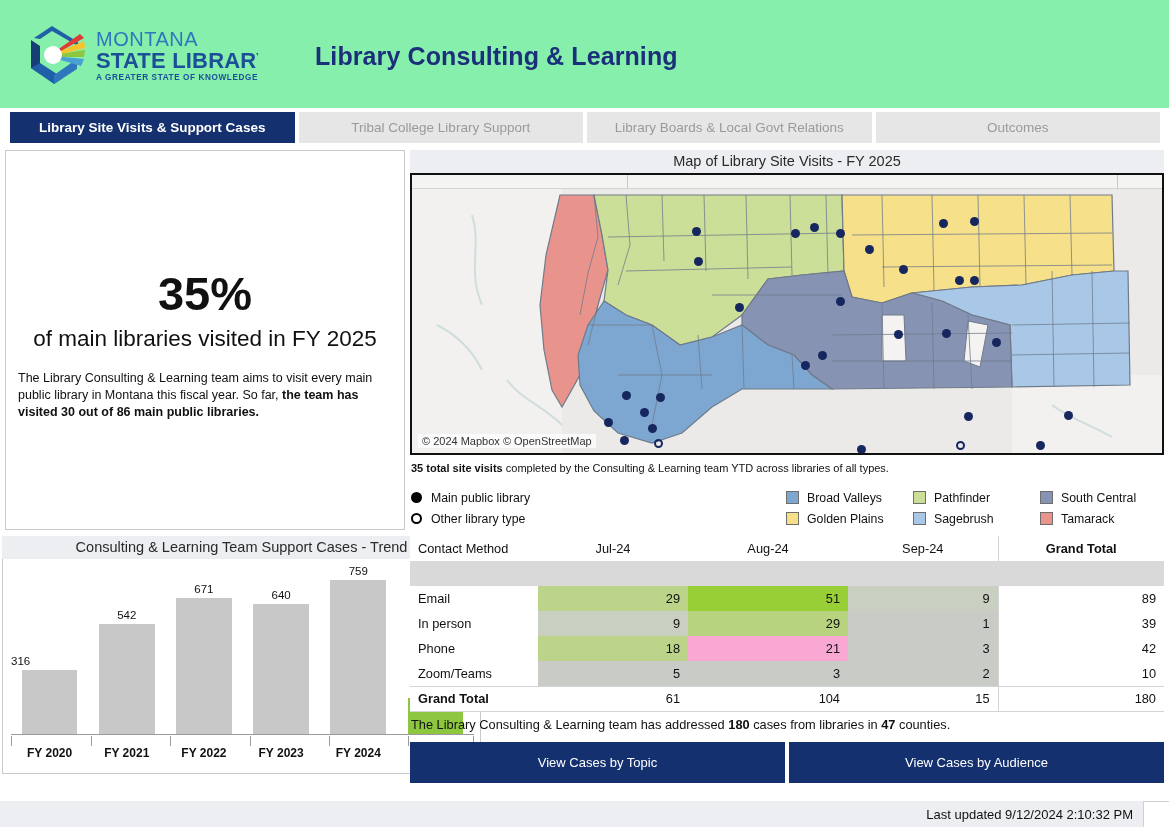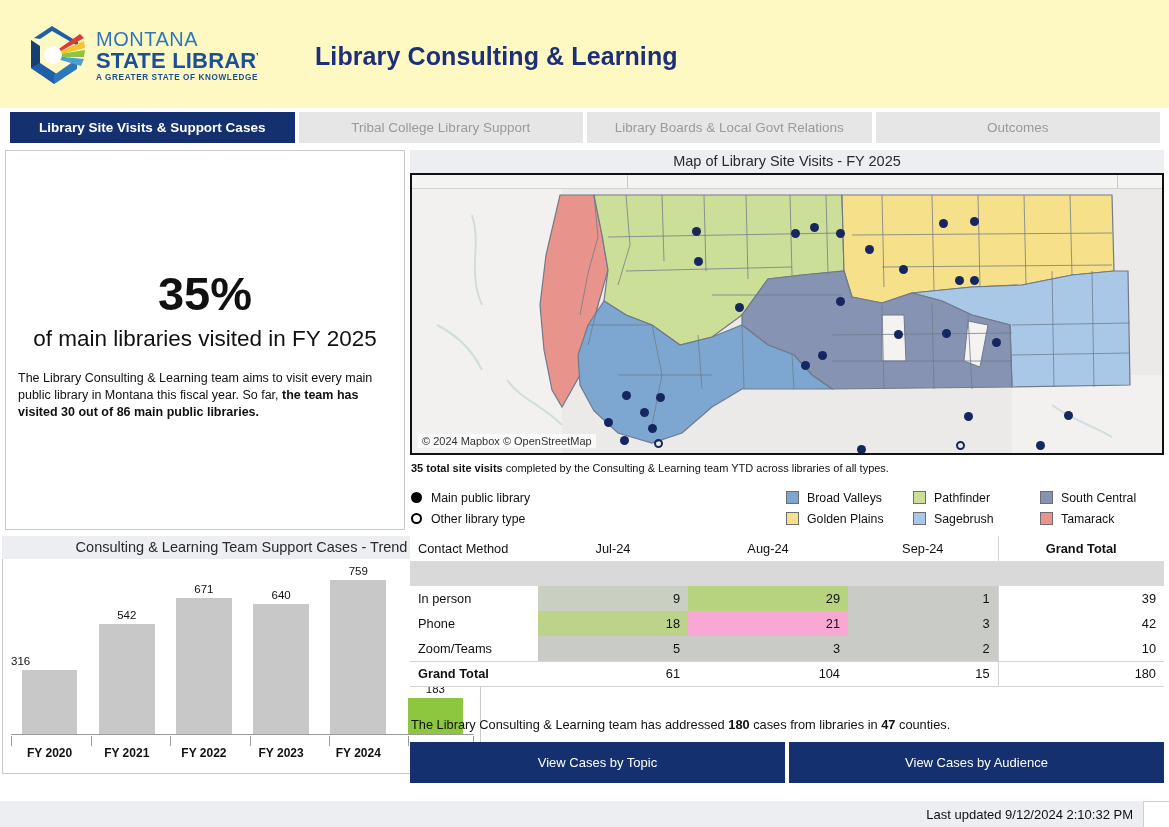--- a/index.html
+++ b/index.html
@@ -6,21 +6,21 @@
   html, body {
     margin: 0; padding: 0;
     width: 1169px; height: 827px;
     background: #ffffff;
     font-family: "Liberation Sans", sans-serif;
     overflow: hidden;
   }
   .page { position: relative; width: 1169px; height: 827px; background:#fff; }
 
   
-  .header { position: relative; height: 108px; background:#fef9c3;padding-left:44px; }
+  .header { position: relative; height: 108px; background:#86efac;padding-left:44px; }
   .logo-wrap { position:absolute; left:18px; top:22px; width:240px; height:66px; }
   .app-title {
     position:absolute; left:315px; top:42px;
     font-size:25px; font-weight:bold; color:#1b2f7a;
     letter-spacing:0.1px; white-space:nowrap;
   }
 
   
   .tabbar { position:absolute; top:112px; left:10px; width:1150px; height:31px; display:flex; gap:4px; }
   .tab {
@@ -376,20 +376,27 @@
           <th class="mon">Aug-24</th>
           <th class="mon">Sep-24</th>
           <th class="gt">Grand Total</th>
         </tr>
       </thead>
       <tbody id="cases-body">
           <tr class="hdr-rule">
             <td colspan="5"></td>
           </tr>
           <tr>
+            <td class="rowlab">Email</td>
+            <td class="num" style="background: rgb(188, 212, 138);">29</td>
+            <td class="num" style="background: rgb(152, 206, 54);">51</td>
+            <td class="num" style="background: rgb(201, 207, 193);">9</td>
+            <td class="gtnum">89</td>
+          </tr>
+          <tr>
             <td class="rowlab">In person</td>
             <td class="num" style="background: rgb(201, 207, 193);">9</td>
             <td class="num" style="background: rgb(184, 211, 127);">29</td>
             <td class="num" style="background: rgb(201, 203, 198);">1</td>
             <td class="gtnum">39</td>
           </tr>
           <tr>
             <td class="rowlab">Phone</td>
             <td class="num" style="background: rgb(188, 212, 138);">18</td>
             <td class="num" style="background: #f9a8d4;">21</td>

